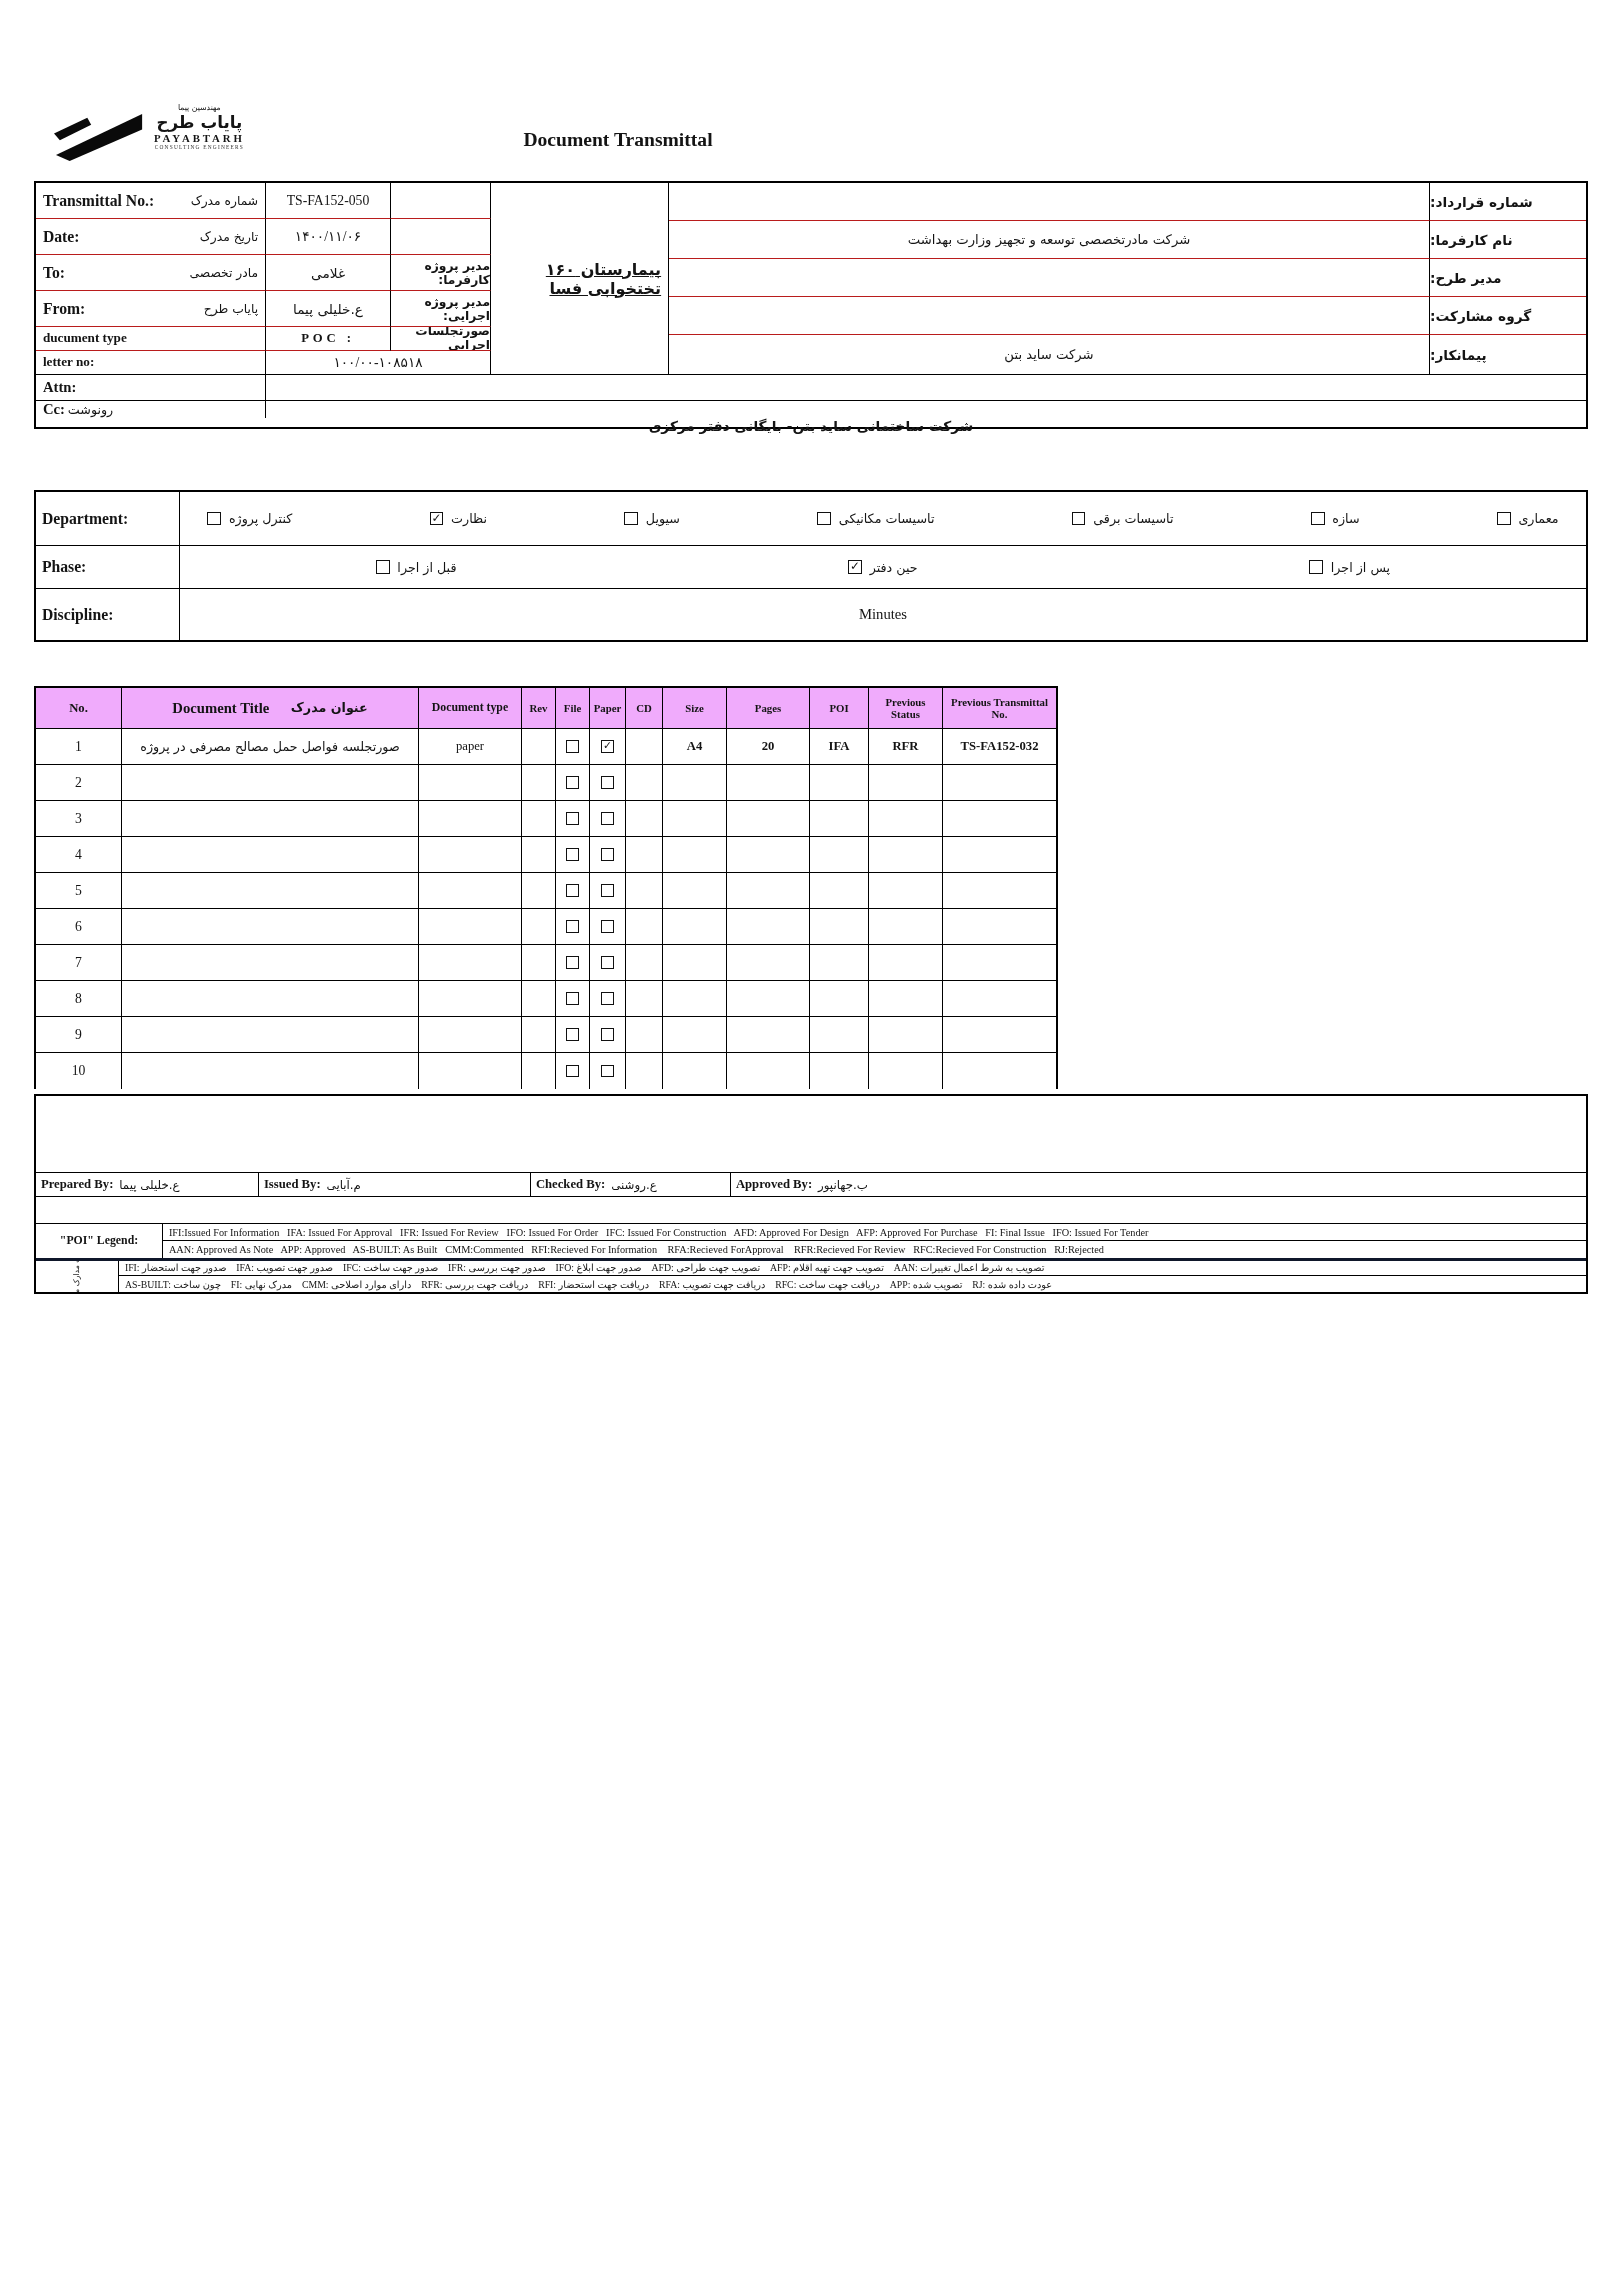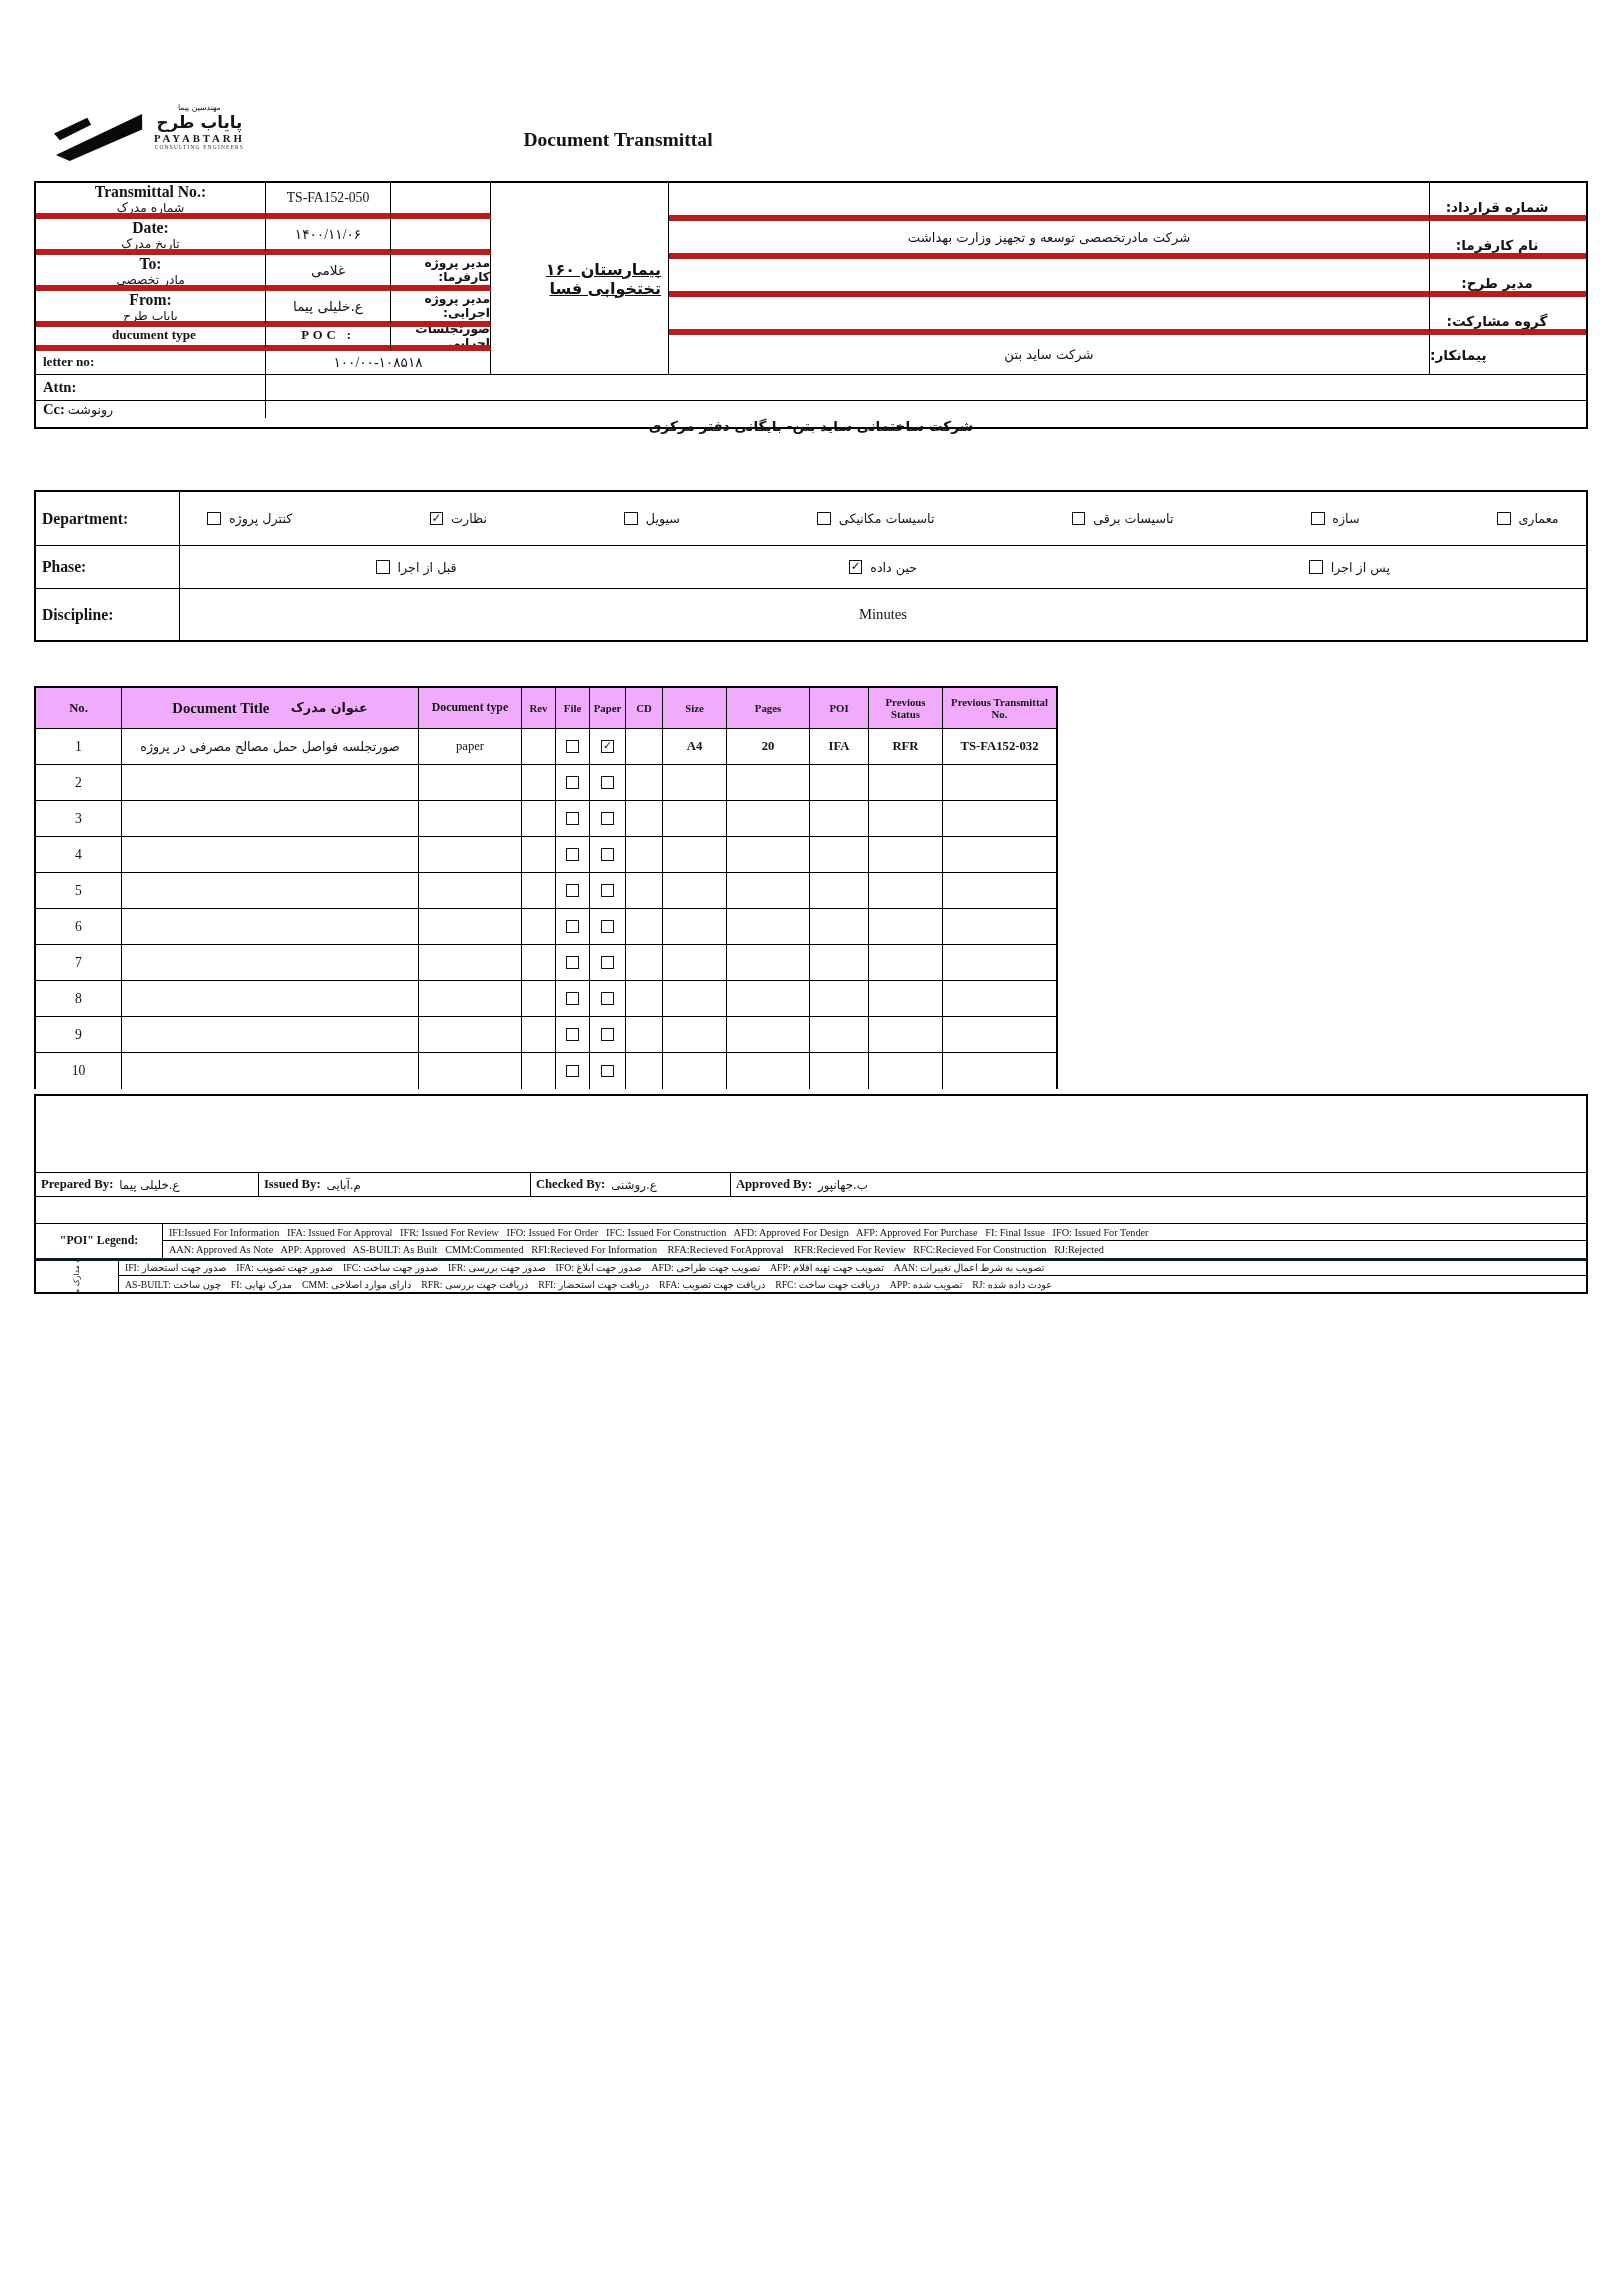--- a/index.html
+++ b/index.html
@@ -25,21 +25,21 @@
 
   
   .top-table { position:absolute; left:34px; top:181px; width:1554px; border:2px solid #000; }
   .tt-main { display:flex; }
   .tt-left { width:632px; display:grid; grid-template-columns:230px 125px 100px 176px;
     grid-template-rows:36px 36px 36px 36px 23.5px 23.5px; }
   .tt-right { flex:1; border-left:1.5px solid #000; display:grid;
     grid-template-columns:1fr 157px; grid-template-rows:38px 38px 38px 38px 39px; }
   .c { display:flex; align-items:center; justify-content:center; overflow:hidden; }
   .bR { border-right:1px solid #000; }
-  .bB { border-bottom:6px solid #b91c1c;flex-direction:column; }
+  .bB { border-bottom:1px solid #b91c1c; }
   .bL { border-left:1px solid #000; }
   .lab { justify-content:space-between; padding:0 6.9px; }
   .lab b { font-size:15.7px; }
   .lab .fa { font-size:12.3px; }
   .val { font-size:13.7px; }
   .role { font-size:12.3px; font-weight:bold; }
   .small-lab { justify-content:flex-start; padding-left:6.9px; font-weight:bold; font-size:13.2px; }
   .poc { font-size:12.7px; font-weight:bold; letter-spacing:3.9px; }
   .hospital { grid-column:4; grid-row:1/7; font-size:16px; font-weight:bold; text-align:right; padding:0 5.9px;text-decoration:underline; }
   .rt-val { font-size:13.2px; }
@@ -253,21 +253,21 @@
     </div>
 
     <div class="ct-row r2">
       <div class="ct-lab">Phase:</div>
       <div class="ct-items phase">
         <div class="ct-item">
           <span class="fa">پس از اجرا</span>
           <span class="cbx"></span>
         </div>
         <div class="ct-item">
-          <span class="fa">حین داده</span>
+          <span class="fa">حین دفتر</span>
           <span class="cbx checked">✓</span>
         </div>
         <div class="ct-item">
           <span class="fa">قبل از اجرا</span>
           <span class="cbx"></span>
         </div>
       </div>
     </div>
 
     <div class="ct-row r3">

